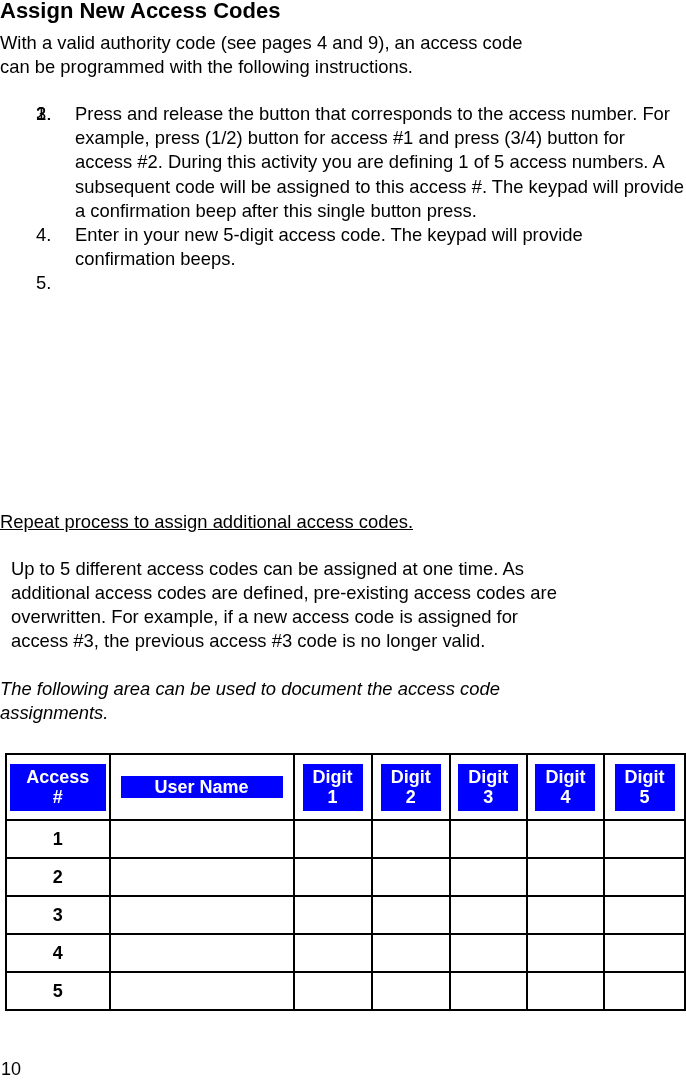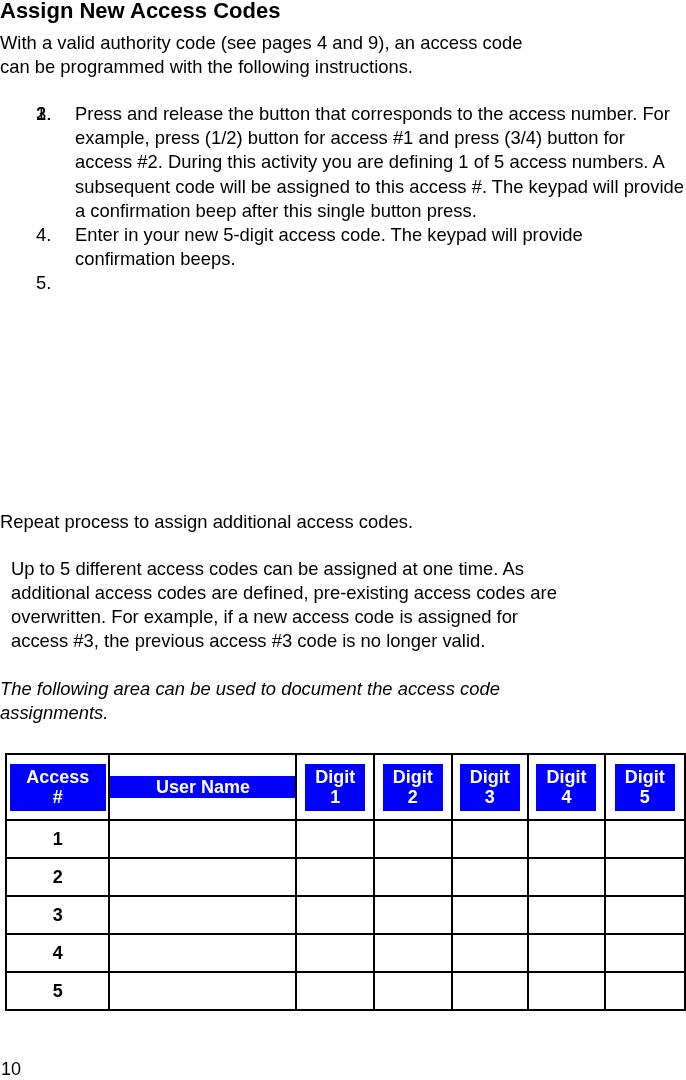--- a/index.html
+++ b/index.html
@@ -26,41 +26,41 @@
   table.codes td, table.codes th {
     border: 2px solid #000; padding: 0; text-align: center; vertical-align: middle;
   }
   table.codes tr.head th { height: 64px; border-top-width: 2px; }
   table.codes tr.row td { height: 36px; }
   .hdr {
     display: inline-block; background: #0000ff; color: #fff; font-weight: bold;
     font-size: 18px; line-height: 20px; text-align: center;
   }
   .hdr-access { width: 96px; padding: 3px 0 4px; }
-  .hdr-user { width: 185px; padding: 1px 0; }
+  .hdr-user { width: 162px; padding: 1px 0; }
   .hdr-digit { width: 60px; padding: 3px 0 4px; }
   .rownum { font-weight: bold; font-size: 18px; }
   .page-num { position: absolute; left: 1px; top: 1059px; font-size: 18px; line-height: 20px; }
 </style>
 </head>
 <body>
 
 <h1 class="title">Assign New Access Codes</h1>
 
 <p class="para" style="top:31px;">With a valid authority code (see pages 4 and 9), an access code can be programmed with the following instructions.</p>
 
 <ol class="list">
   <li><span class="num">1.</span></li>
   <li><span class="num">2.</span></li>
   <li><span class="num">3.</span><span>Press and release the button that corresponds to the access number. For example, press (1/2) button for access #1 and press (3/4) button for access #2. During this activity you are defining 1 of 5 access numbers. A subsequent code will be assigned to this access #. The keypad will provide a confirmation beep after this single button press.</span></li>
   <li><span class="num">4.</span><span>Enter in your new 5-digit access code. The keypad will provide confirmation beeps.</span></li>
   <li><span class="num">5.</span></li>
 </ol>
 
-<p class="para" style="top:510px;">Repeat process to assign additional access codes.</p>
+<p class="para" style="top:510px;text-decoration:underline;">Repeat process to assign additional access codes.</p>
 <p class="para" style="top:557px;margin-left:11px;">Up to 5 different access codes can be assigned at one time. As additional access codes are defined, pre-existing access codes are overwritten. For example, if a new access code is assigned for access #3, the previous access #3 code is no longer valid.</p>
 <p class="para" style="top:677px;font-style:italic;">The following area can be used to document the access code assignments.</p>
 
 <table class="codes">
   <colgroup>
     <col style="width:104px">
       <col style="width:185px">
       <col style="width:79px">
       <col style="width:79px">
       <col style="width:78px">

